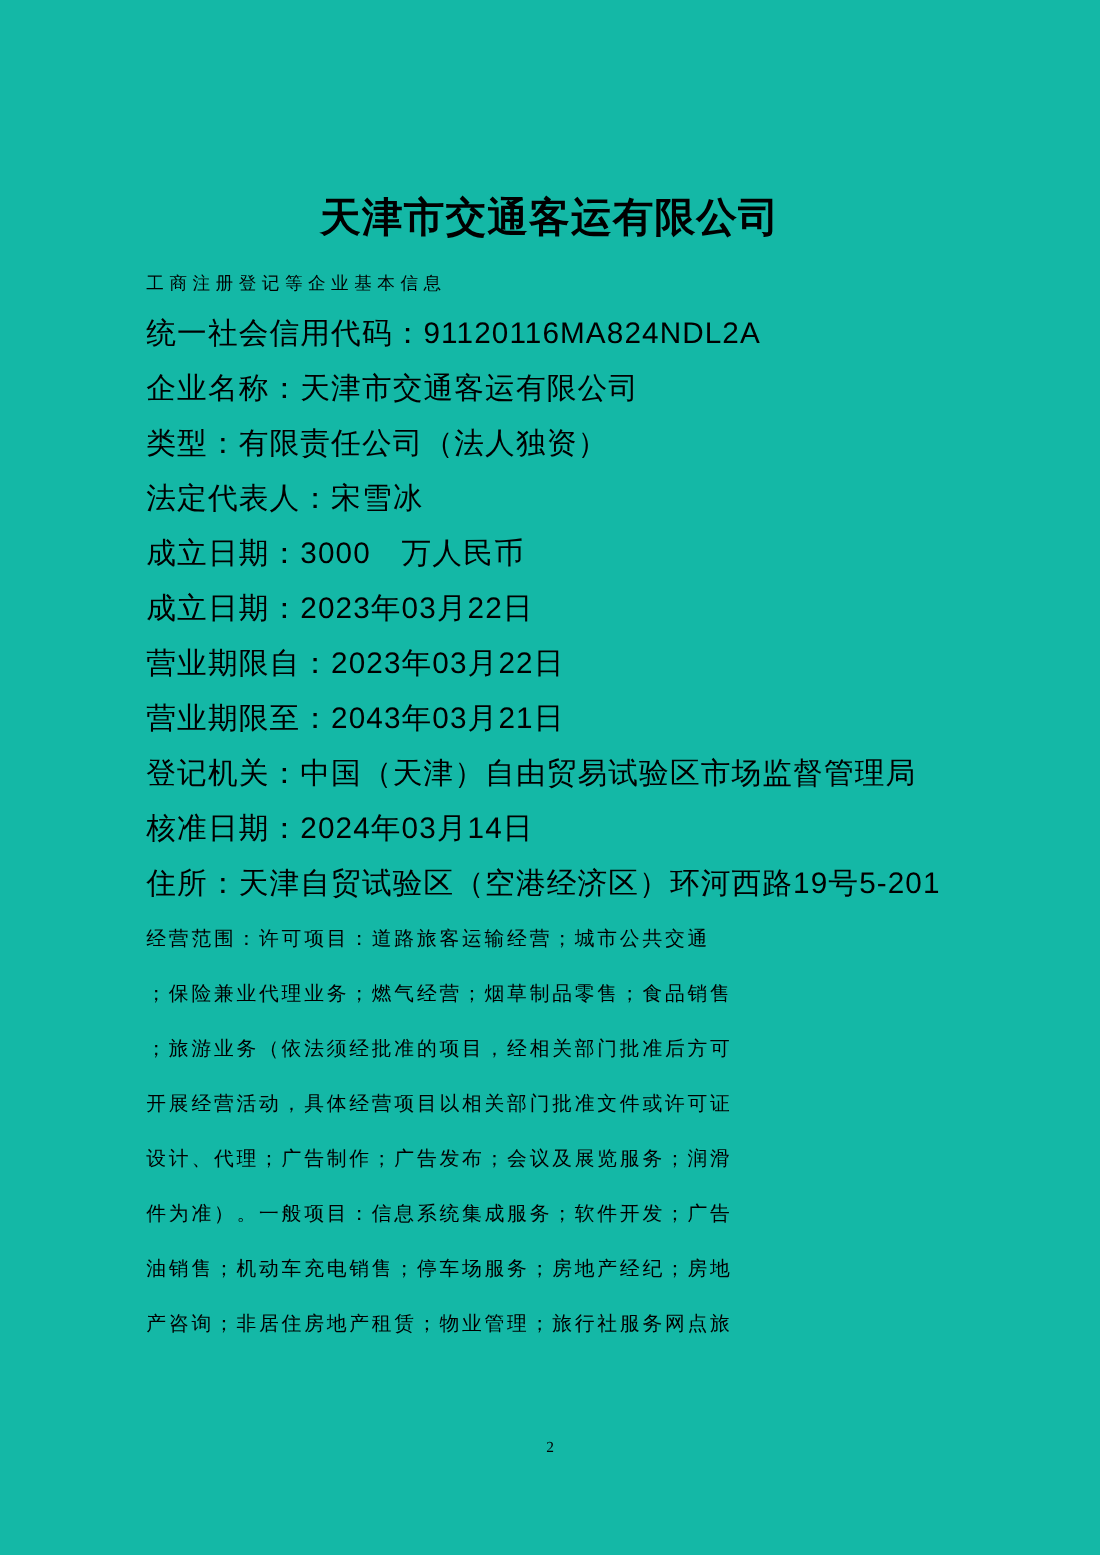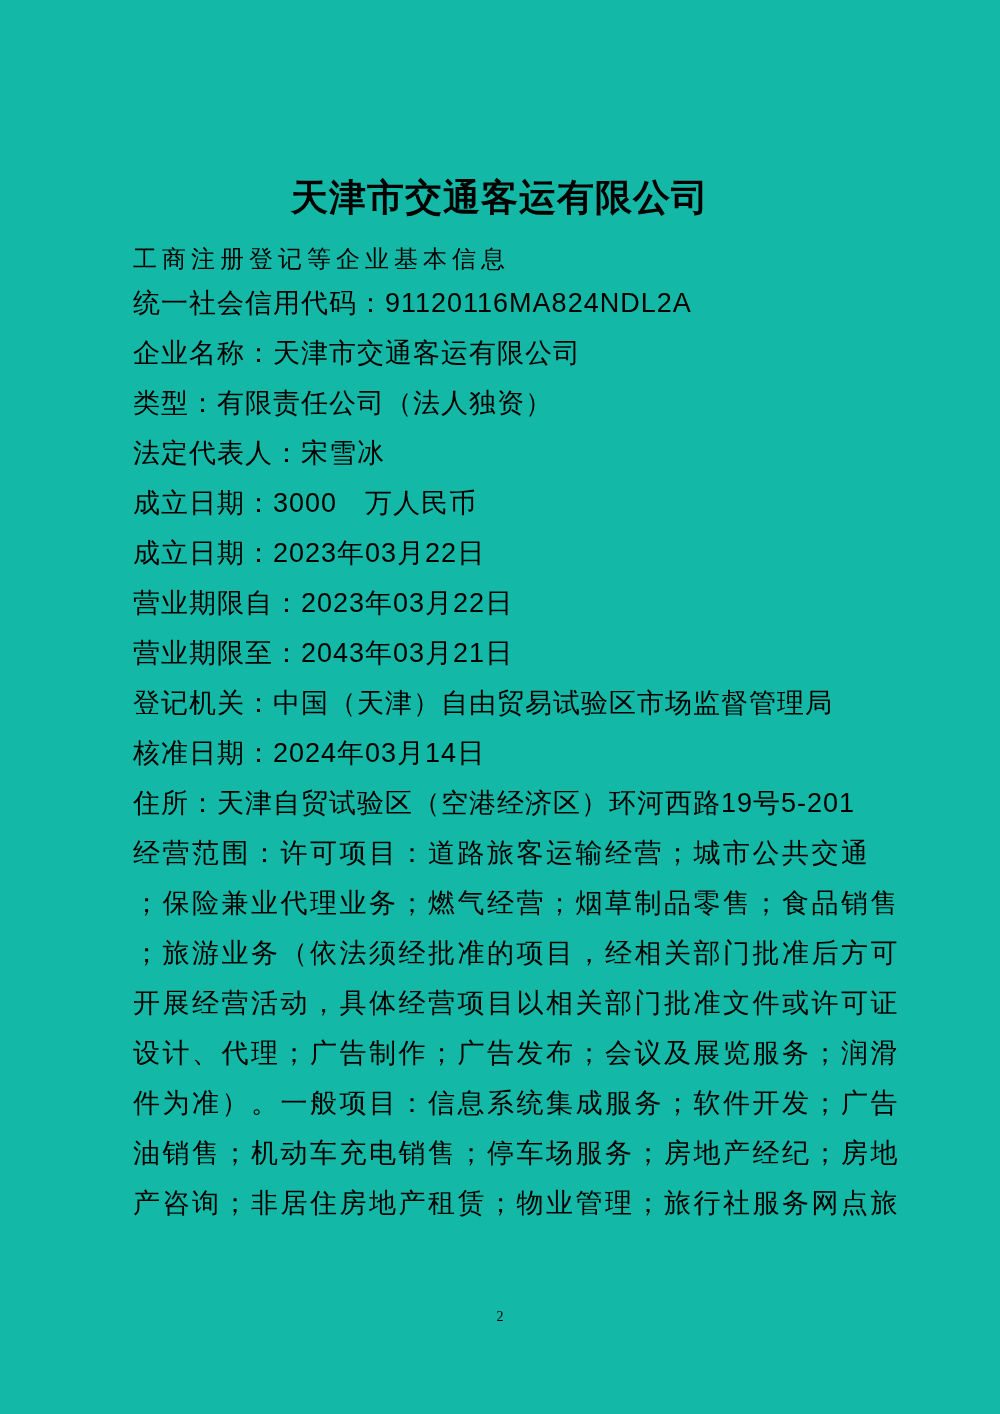--- a/index.html
+++ b/index.html
@@ -22,39 +22,39 @@
     text-align: center;
     font-size: 37px;
     line-height: 56px;
     font-weight: 700;
     letter-spacing: 1px;
   }
   .section-heading {
     position: absolute;
     top: 241px;
     left: 133px;
-    font-size: 24px;
+    font-size: 16px;
     line-height: 36px;
     font-weight: 400;
     letter-spacing: 5px;
   }
   .content {
     position: absolute;
     top: 278px;
     left: 133px;
     width: 752px;
   }
   .info-line {
     font-size: 27px;
     line-height: 50px;
     letter-spacing: 1px;
     white-space: nowrap;
   }
   .scope-line {
-    font-size: 27px;
+    font-size: 18px;
     line-height: 50px;
     letter-spacing: 2.5px;
     white-space: nowrap;
   }
   .page-number {
     position: absolute;
     top: 1305px;
     left: 0;
     width: 100%;
     text-align: center;

